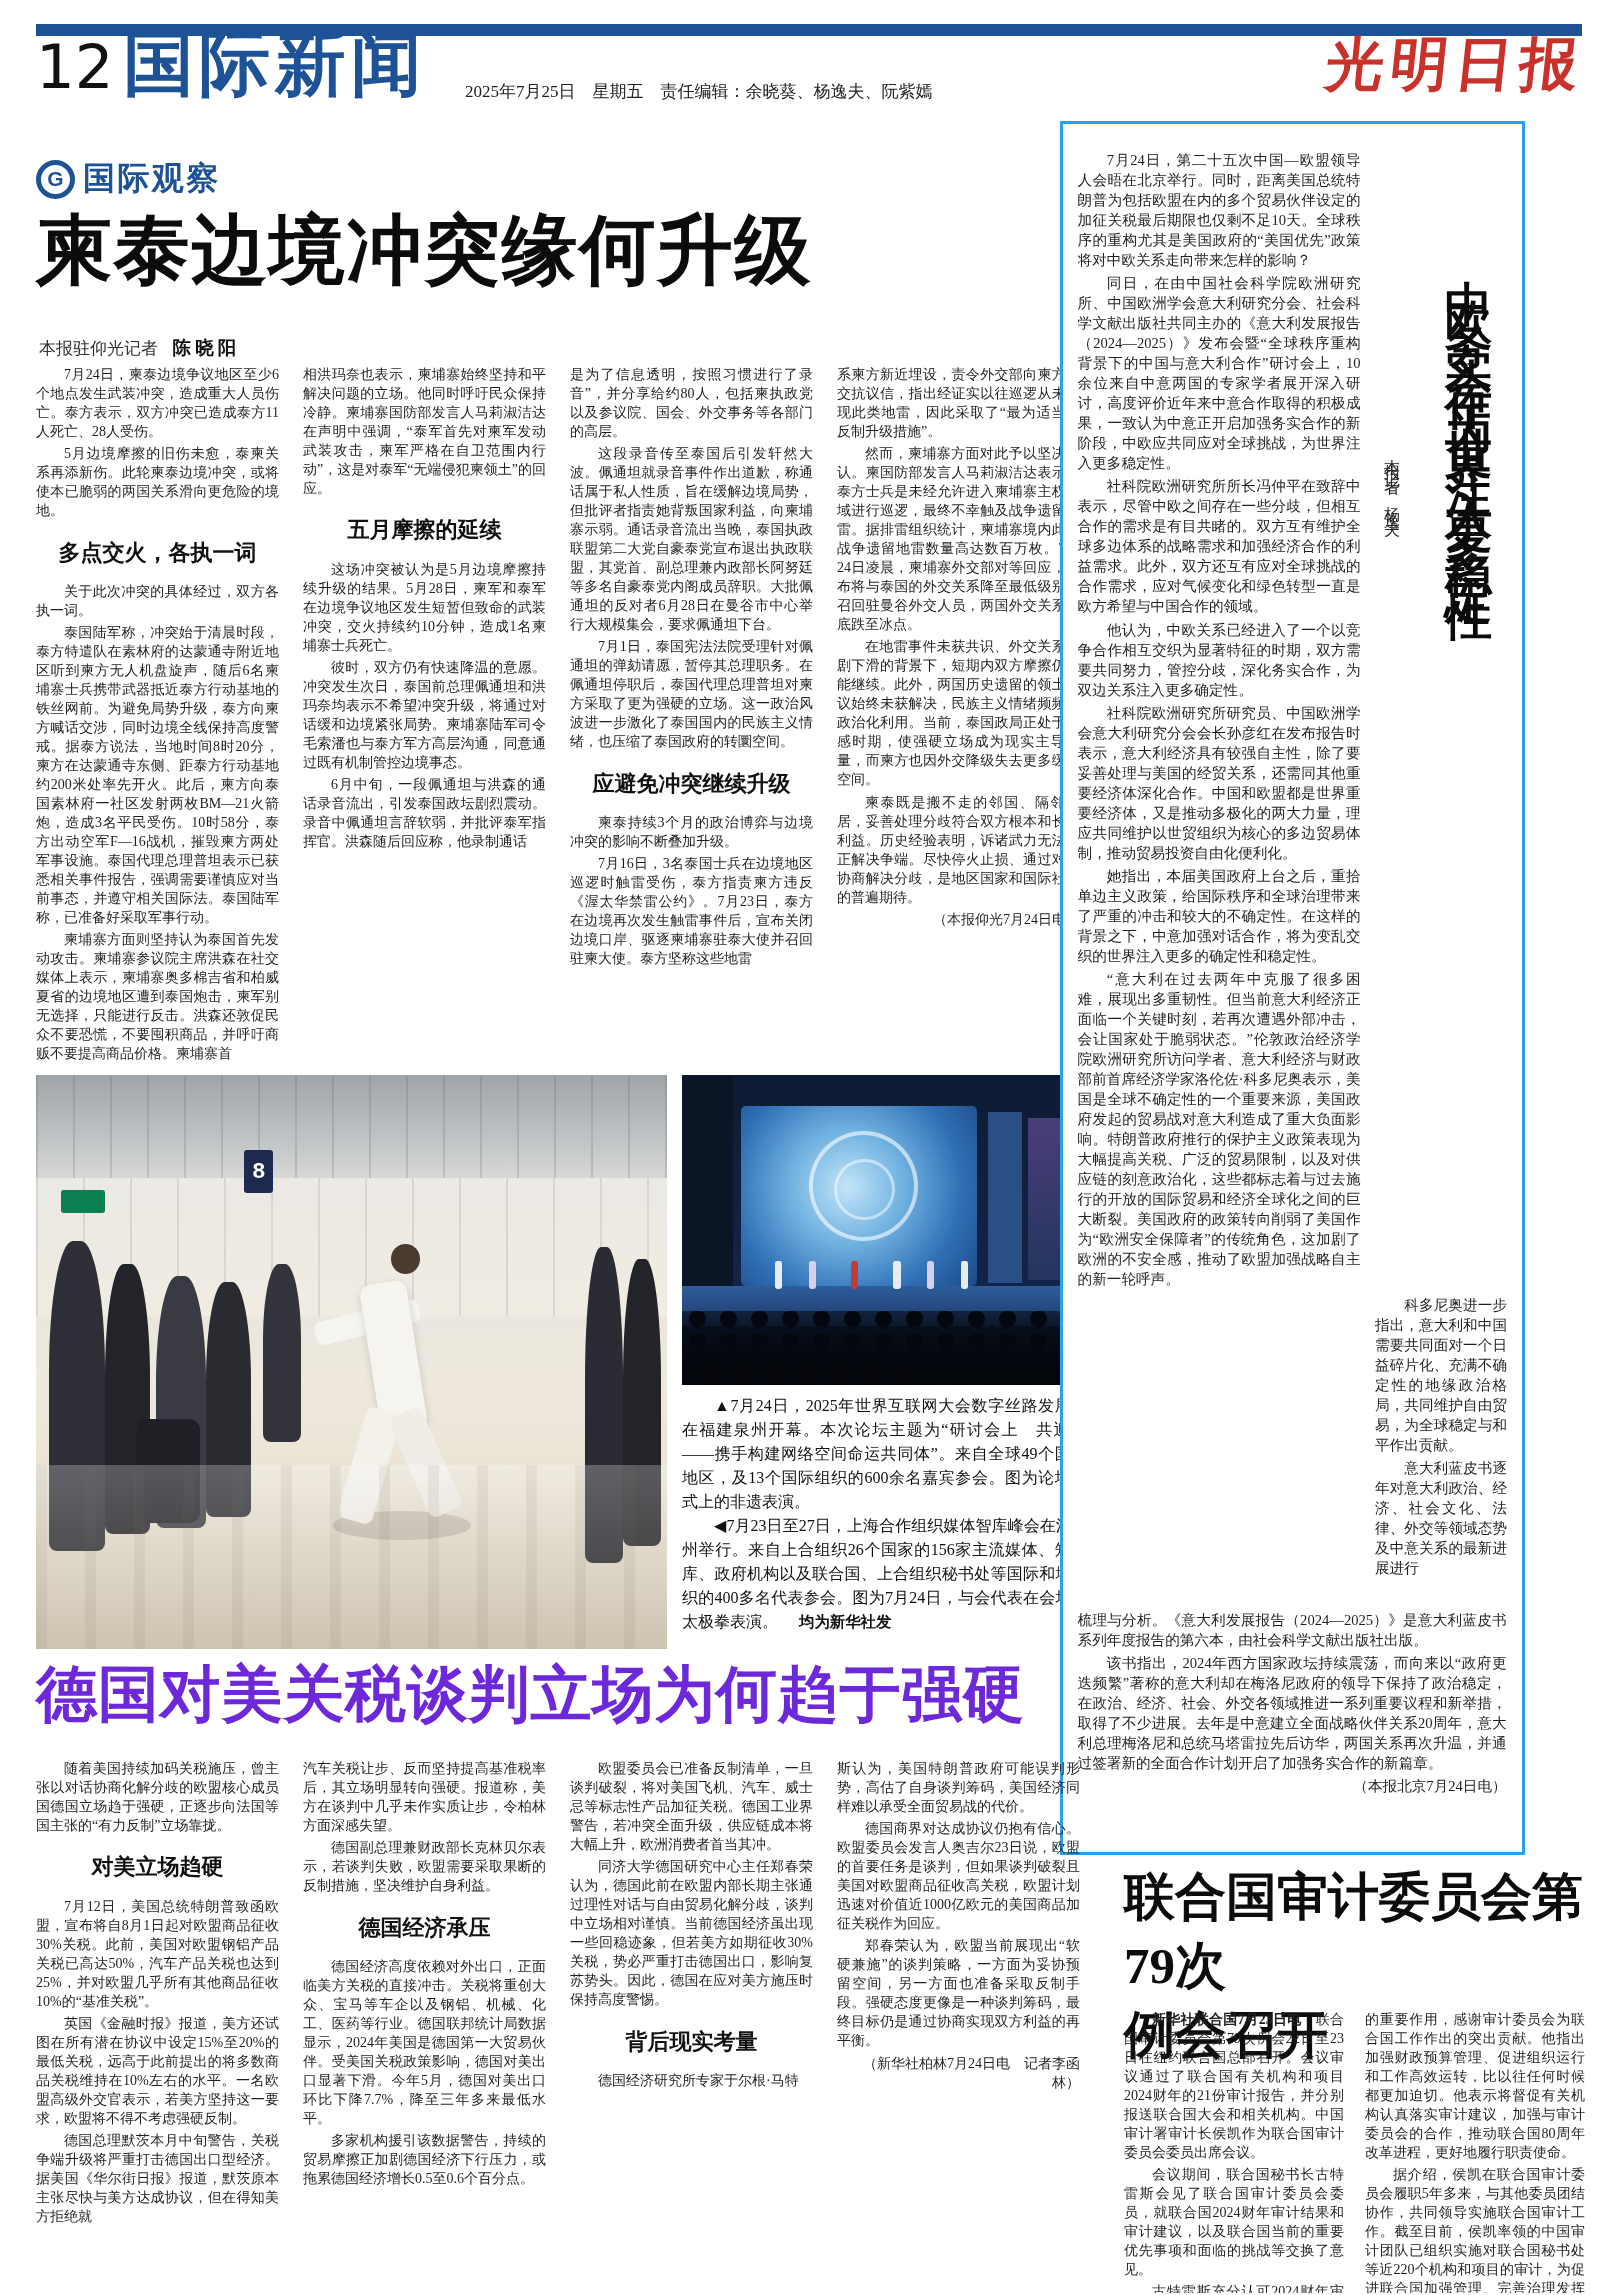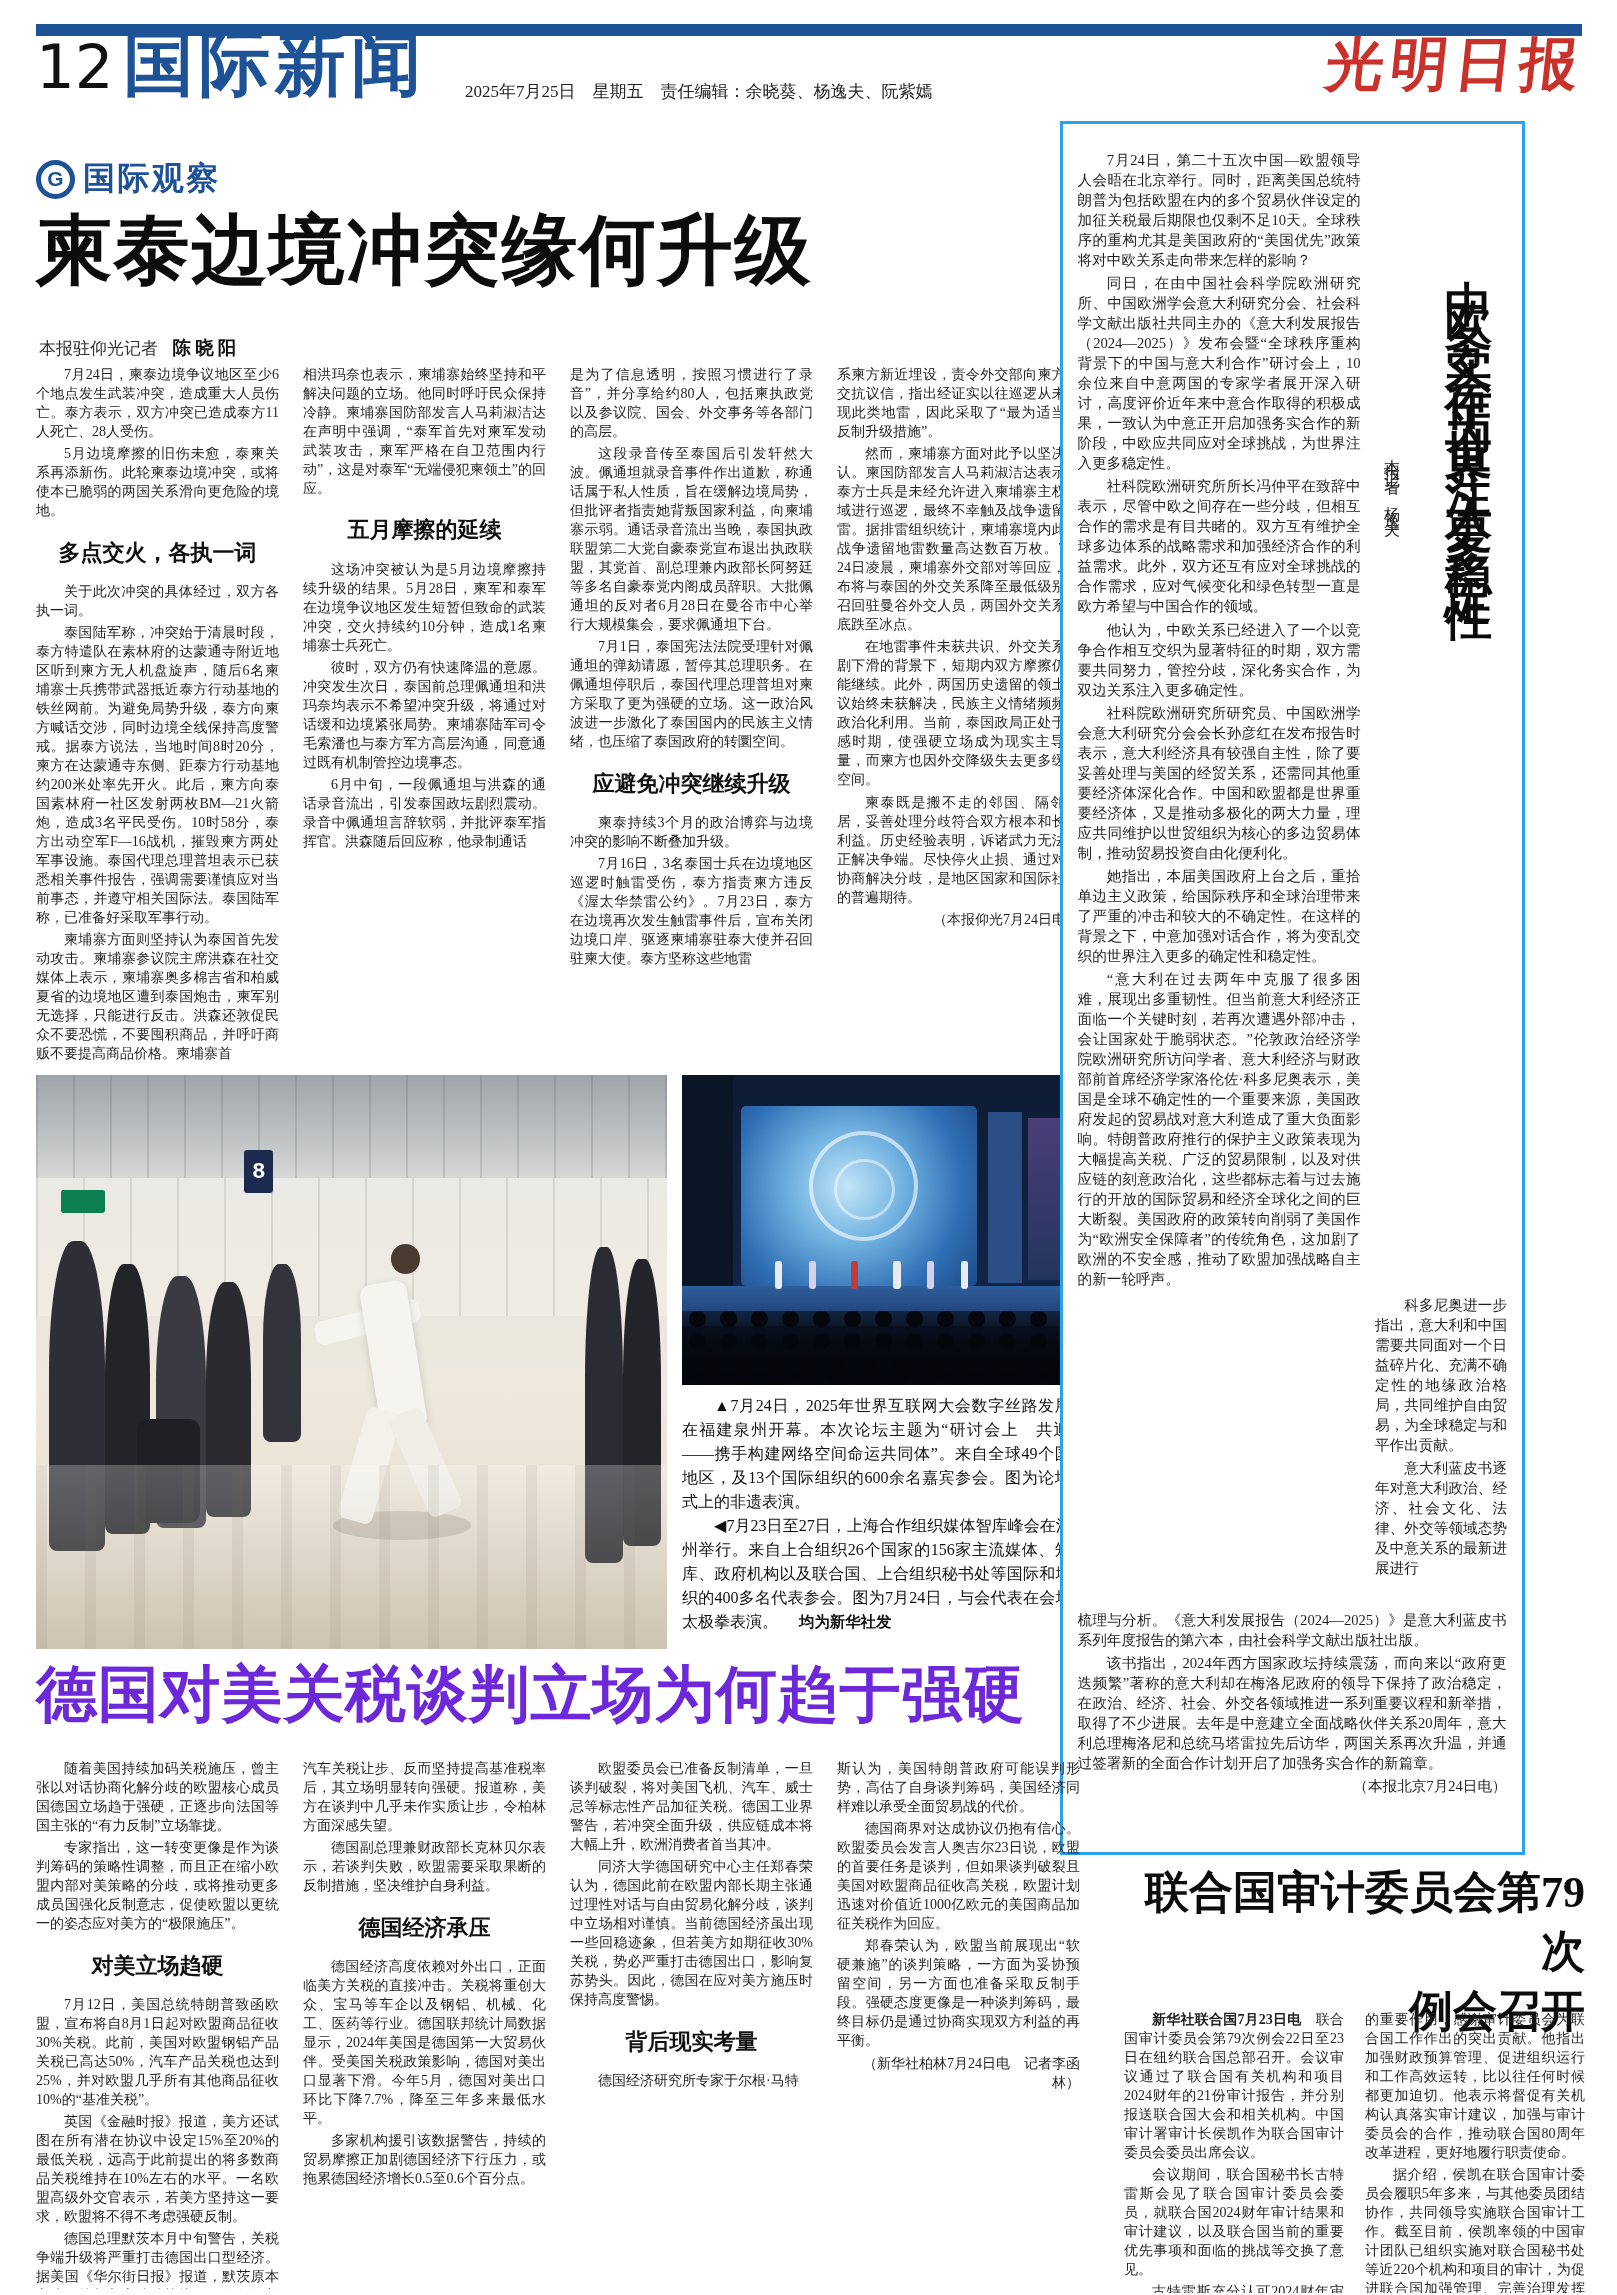--- a/index.html
+++ b/index.html
@@ -85,21 +85,21 @@
   .eu-box{position:absolute;left:1060px;top:121px;width:465px;height:1734px;border:3.2px solid #2aa2ea;box-sizing:border-box;background:#fff;}
   .eu-left{position:absolute;left:14.6px;top:26px;width:283px;height:1452px;overflow:hidden;}
   .eu-left .blk,.eu-right .blk,.eu-bottom .blk{font-size:14.6px;line-height:20px;}
   .eu-vhl{position:absolute;right:18px;top:118px;height:1172px;writing-mode:vertical-rl;text-orientation:upright;
           font-size:47px;font-weight:bold;letter-spacing:21px;color:#0b0b0b;line-height:1.5;}
   .eu-vby{position:absolute;right:120px;top:322px;height:243px;writing-mode:vertical-rl;text-orientation:upright;
           font-size:16px;letter-spacing:6.5px;color:#222;}
   .eu-right{position:absolute;left:312px;top:1171px;width:132px;height:301px;overflow:hidden;}
   .eu-bottom{position:absolute;left:14.6px;top:1486px;width:429px;height:228px;overflow:hidden;}
   
-  .hl4{position:absolute;left:1124px;top:1863px;width:461px;font-size:44px;font-weight:bold;line-height:1.35;color:#0c0c0c;text-align:right;}
+  .hl4{position:absolute;left:1124px;top:1863px;width:461px;font-size:51px;font-weight:bold;line-height:1.35;color:#0c0c0c;}
   #cols-un{left:1124px;top:2010px;height:283px;gap:21px;}
   #cols-un .col{width:220px;}
 </style>
 </head>
 <body>
 
 <div id="page">
 
   <div class="topbar"></div>
   <div class="pagenum">12</div>
@@ -213,21 +213,20 @@
         <div class="blk cont">梳理与分析。《意大利发展报告（2024—2025）》是意大利蓝皮书系列年度报告的第六本，由社会科学文献出版社出版。</div>
         <div class="blk p">该书指出，2024年西方国家政坛持续震荡，而向来以“政府更迭频繁”著称的意大利却在梅洛尼政府的领导下保持了政治稳定，在政治、经济、社会、外交各领域推进一系列重要议程和新举措，取得了不少进展。去年是中意建立全面战略伙伴关系20周年，意大利总理梅洛尼和总统马塔雷拉先后访华，两国关系再次升温，并通过签署新的全面合作计划开启了加强务实合作的新篇章。</div>
         <div class="blk date">（本报北京7月24日电）</div>
       </div>
   </div>
 
   <div class="hl3">德国对美关税谈判立场为何趋于强硬</div>
   <div class="cols" id="cols-de">
     <div class="col">
         <div class="blk p">随着美国持续加码关税施压，曾主张以对话协商化解分歧的欧盟核心成员国德国立场趋于强硬，正逐步向法国等国主张的“有力反制”立场靠拢。</div>
-        <div class="blk p">专家指出，这一转变更像是作为谈判筹码的策略性调整，而且正在缩小欧盟内部对美策略的分歧，或将推动更多成员国强化反制意志，促使欧盟以更统一的姿态应对美方的“极限施压”。</div>
         <div class="blk sub">对美立场趋硬</div>
         <div class="blk p">7月12日，美国总统特朗普致函欧盟，宣布将自8月1日起对欧盟商品征收30%关税。此前，美国对欧盟钢铝产品关税已高达50%，汽车产品关税也达到25%，并对欧盟几乎所有其他商品征收10%的“基准关税”。</div>
         <div class="blk p">英国《金融时报》报道，美方还试图在所有潜在协议中设定15%至20%的最低关税，远高于此前提出的将多数商品关税维持在10%左右的水平。一名欧盟高级外交官表示，若美方坚持这一要求，欧盟将不得不考虑强硬反制。</div>
         <div class="blk p">德国总理默茨本月中旬警告，关税争端升级将严重打击德国出口型经济。据美国《华尔街日报》报道，默茨原本主张尽快与美方达成协议，但在得知美方拒绝就</div>
       </div>
     <div class="col">
         <div class="blk cont">汽车关税让步、反而坚持提高基准税率后，其立场明显转向强硬。报道称，美方在谈判中几乎未作实质让步，令柏林方面深感失望。</div>
         <div class="blk p">德国副总理兼财政部长克林贝尔表示，若谈判失败，欧盟需要采取果断的反制措施，坚决维护自身利益。</div>
         <div class="blk sub">德国经济承压</div>
         <div class="blk p">德国经济高度依赖对外出口，正面临美方关税的直接冲击。关税将重创大众、宝马等车企以及钢铝、机械、化工、医药等行业。德国联邦统计局数据显示，2024年美国是德国第一大贸易伙伴。受美国关税政策影响，德国对美出口显著下滑。今年5月，德国对美出口环比下降7.7%，降至三年多来最低水平。</div>

